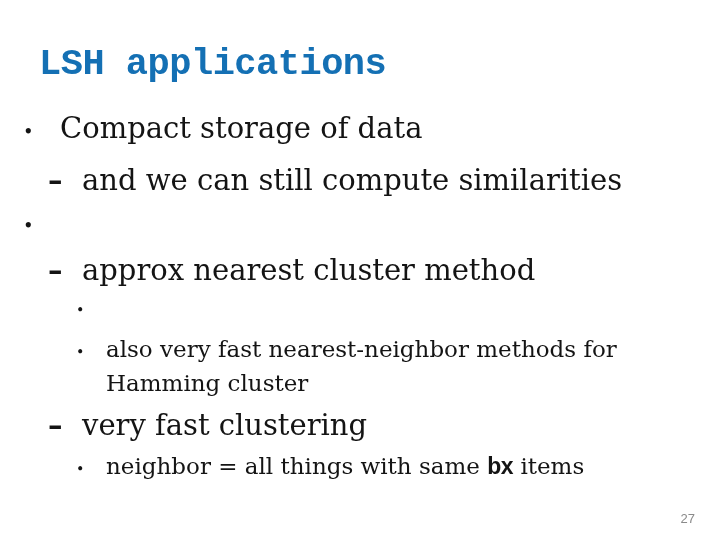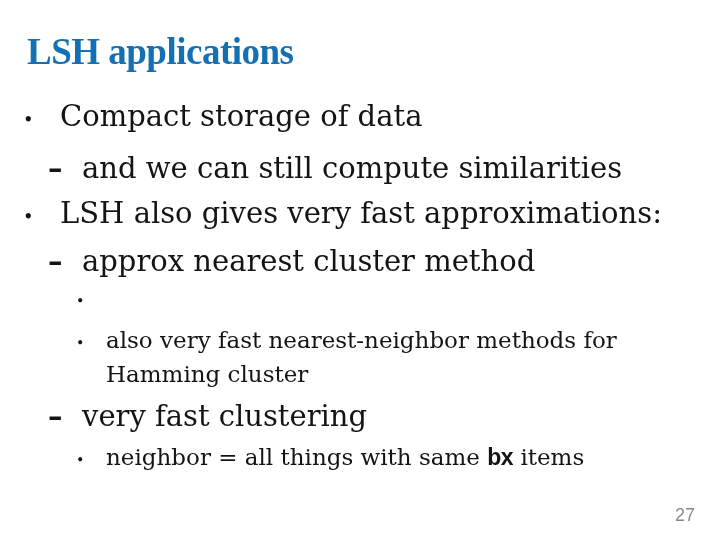--- a/index.html
+++ b/index.html
@@ -6,23 +6,23 @@
   .slide {
     position: relative;
     width: 720px;
     height: 540px;
     background: #ffffff;
     overflow: hidden;
     font-family: "DejaVu Serif", serif;
     color: #141414;
   }
   .title {
-    margin: 0;
+    margin: 12px;
     padding: 30px 0 0 27px;
-    font-family: Liberation Serif, serif;
+    font-family: Liberation Mono, monospace;
     font-weight: bold;
     font-size: 37px;
     line-height: 44px;
     letter-spacing: -0.5px;
     color: #1470b4;
   }
   .body { margin-top: 20px; }
   .line { display: flex; align-items: baseline; }
   .marker { flex: none; }
   .text { flex: 1 1 auto; margin-left: 18px; }
@@ -43,21 +43,21 @@
     font-family: "Liberation Sans", sans-serif;
     font-weight: bold;
     letter-spacing: -0.5px;
   }
   .row { display: block; }
   .page-number {
     position: absolute;
     right: 25px;
     bottom: 14px;
     font-family: "Liberation Sans", sans-serif;
-    font-size: 18px;
+    font-size: 13px;
     color: #8a8a8a;
   }
 </style>
 </head>
 <body>
 
 <div class="slide">
 
   <h1 class="title">LSH applications</h1>
 
@@ -68,21 +68,20 @@
       <span class="text">Compact storage of data</span>
     </div>
 
     <div class="line l2 m4">
       <span class="marker">–</span>
       <span class="text">and we can still compute similarities</span>
     </div>
 
     <div class="line l1">
       <span class="marker">•</span>
-      <span class="text">LSH also gives very fast approximations:</span>
     </div>
 
     <div class="line l2">
       <span class="marker">–</span>
       <span class="text">approx nearest cluster method</span>
     </div>
 
     <div class="line l3">
       <span class="marker">•</span>
     </div>

